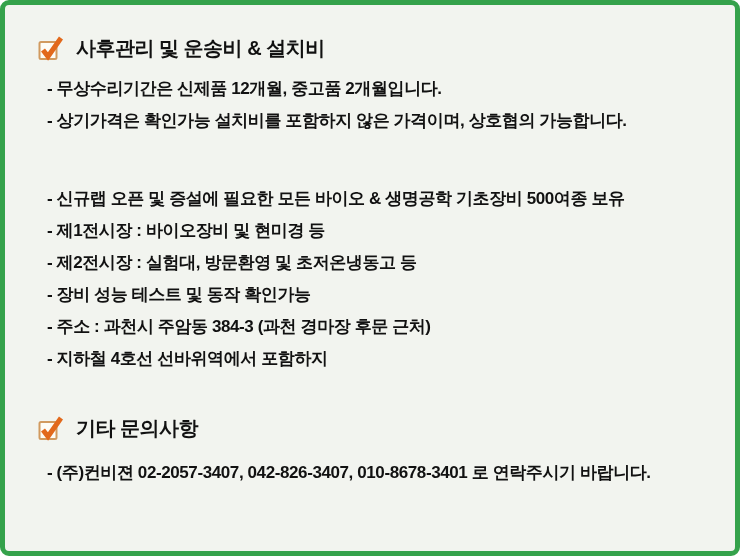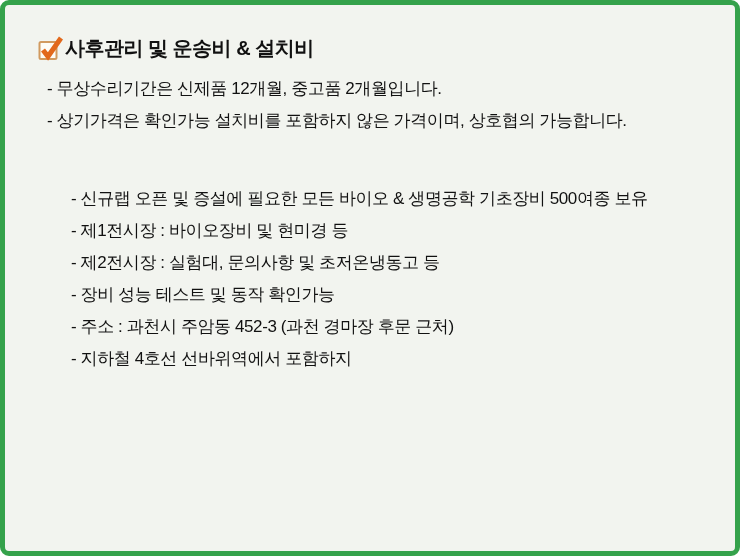--- a/index.html
+++ b/index.html
@@ -17,50 +17,50 @@
     height: 556px;
     border: 5px solid var(--border-green, #35a24b);
     border-radius: 9px;
     background: var(--panel-bg, #f2f4ef);
     color: var(--text-color, #111111);
     overflow: hidden;
   }
   .sec-header {
     display: flex;
     align-items: center;
-    gap: 2px;
+    gap: 13px;
     padding-left: 32px;
   }
   .sec-title {
     margin: 0;
     font-size: 20px;
     font-weight: 800;
     letter-spacing: -0.5px;
     line-height: 26px;
     color: var(--text-color, #111111);
   }
   .check {
     width: 26px;
     height: 26px;
     display: inline-flex;
     flex: 0 0 auto;
   }
   .items { margin-top: 12px; }
   .item {
     padding-left: 42px;
     font-size: 17px;
-    font-weight: 400;
+    font-weight: 700;
     letter-spacing: -0.4px;
     line-height: 32px;
     white-space: nowrap;
     color: var(--text-color, #111111);
   }
   .sec1 .sec-header { padding-top: 30px; }
   .sec2 { margin-top: 46px; }
-  .sec2 .items { margin-top: 14px; margin-left: 24px; }
+  .sec2 .items { margin-top: 14px; }
   .sec3 { margin-top: 40px; }
   .sec3 .items { margin-top: 16px; }
 </style>
 </head>
 <body>
 
 <div class="board">
 
   <section class="sec sec1">
     <div class="sec-header">
@@ -75,21 +75,35 @@
     <div class="items">
       <div class="item">- 무상수리기간은 신제품 12개월, 중고품 2개월입니다.</div>
       <div class="item">- 상기가격은 확인가능 설치비를 포함하지 않은 가격이며, 상호협의 가능합니다.</div>
     </div>
   </section>
 
   <section class="sec sec2">
     <div class="items">
       <div class="item">- 신규랩 오픈 및 증설에 필요한 모든 바이오 &amp; 생명공학 기초장비 500여종 보유</div>
       <div class="item">- 제1전시장 : 바이오장비 및 현미경 등</div>
-      <div class="item">- 제2전시장 : 실험대, 문의사항 및 초저온냉동고 등</div>
+      <div class="item">- 제2전시장 : 실험대, 방문환영 및 초저온냉동고 등</div>
       <div class="item">- 장비 성능 테스트 및 동작 확인가능</div>
-      <div class="item">- 주소 : 과천시 주암동 452-3 (과천 경마장 후문 근처)</div>
+      <div class="item">- 주소 : 과천시 주암동 384-3 (과천 경마장 후문 근처)</div>
       <div class="item">- 지하철 4호선 선바위역에서 포함하지</div>
     </div>
   </section>
 
+  <section class="sec sec3">
+    <div class="sec-header">
+      <span class="check" aria-hidden="true">
+        <svg viewBox="0 0 26 26" width="26" height="26">
+          <rect x="2.5" y="7" width="17" height="17" rx="1.5" fill="var(--checkbox-fill, #fdfcf6)" stroke="var(--checkbox-outline, #d19a5f)" stroke-width="2"></rect>
+          <polyline points="6,15 11,21.5 24,3" fill="none" stroke="var(--check-orange, #e2691c)" stroke-width="5" stroke-linecap="butt" stroke-linejoin="miter"></polyline>
+        </svg>
+      </span>
+      <h2 class="sec-title">기타 문의사항</h2>
+    </div>
+    <div class="items">
+      <div class="item">- (주)컨비젼 02-2057-3407, 042-826-3407, 010-8678-3401 로 연락주시기 바랍니다.</div>
+    </div>
+  </section>
 
 </div>
 
 </body></html>

